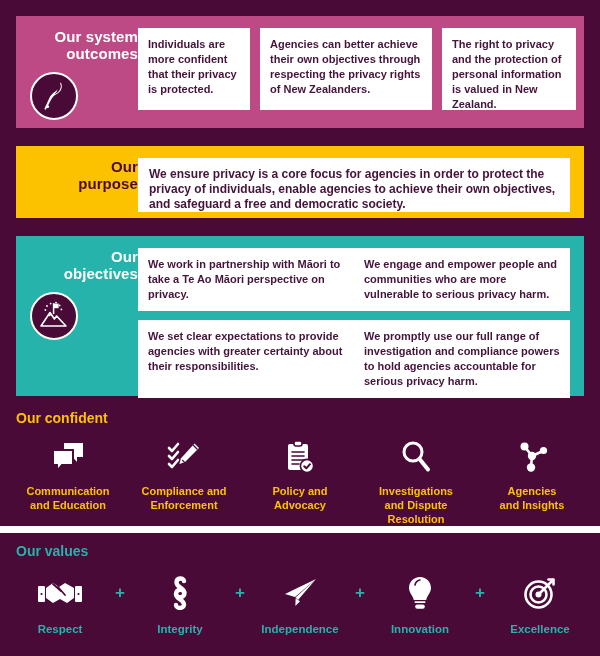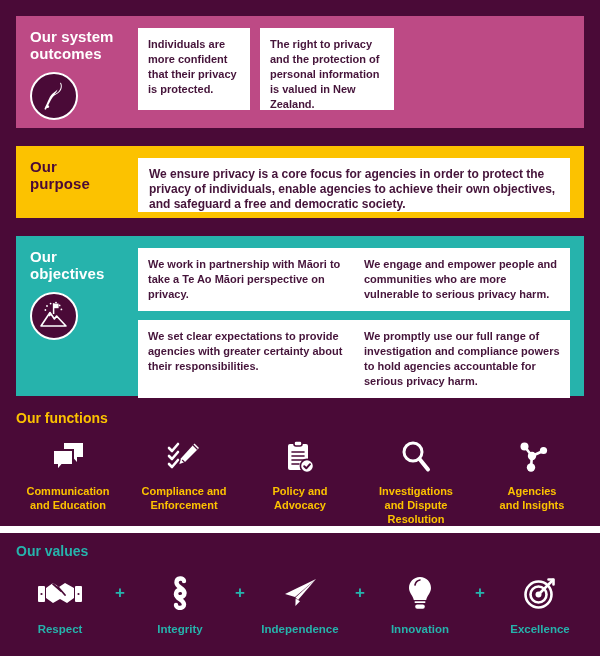--- a/index.html
+++ b/index.html
@@ -14,21 +14,21 @@
   
   .outcomes{
     background:#bd4a85;
     margin:16px 16px 0 16px;
     padding:12px 14px 14px 14px;
     display:flex;
     align-items:flex-start;
     box-sizing:border-box;
     height:112px;
   }
-  .lbl-col{width:108px;flex:0 0 108px;position:relative;}
+  .lbl-col{width:108px;flex:0 0 108px;position:relative;text-align:right;}
   .lbl{
     color:#ffffff;font-weight:bold;font-size:15px;line-height:17px;
     letter-spacing:.1px;
   }
   .lbl.dark{color:#4a0a37;}
   .circle-icon{
     width:48px;height:48px;border-radius:50%;
     background:#4a0a37;border:2.5px solid #ffffff;
     margin-top:10px;
     display:flex;align-items:center;justify-content:center;
@@ -127,20 +127,21 @@
       </div>
       <div class="circle-icon">
         <svg width="30" height="32" viewBox="0 0 30 32" aria-hidden="true">
           <path d="M21 3 C22.5 5.5 22 8.5 20 11 C18.5 12.8 17 13.6 15.6 14.2 C17 13 18.2 11.2 18.4 9.6 C17 11.4 15 12.4 13.4 13.8 C11.4 15.6 10.4 18 9.2 20.6 C8.2 22.8 7 25.4 5.6 28.6 C5.2 29.6 6.6 30.2 7.1 29.3 C8.6 26.4 9.9 23.9 11 21.8 C12.3 19.3 13.3 17.3 15 15.8 C16.4 14.6 18.2 13.9 19.8 12.6 C22.4 10.5 23.6 6.8 22.3 3.4 C22.1 2.7 21.3 2.5 21 3 Z" fill="#ffffff"></path>
           <circle cx="8.5" cy="26.5" r="1.6" fill="#ffffff"></circle>
         </svg>
       </div>
     </div>
     <div class="cards">
       <div class="card w-a">Individuals are more confident that their privacy is protected.</div>
+      <div class="card w-b">Agencies can better achieve their own objectives through respecting the privacy rights of New Zealanders.</div>
       <div class="card w-c">The right to privacy and the protection of personal information is valued in New Zealand.</div>
     </div>
   </section>
 
   <section class="purpose">
     <div class="lbl-col">
       <div class="lbl dark">
         <span>Our</span><br>
         <span>purpose</span>
       </div>
@@ -173,21 +174,21 @@
     </div>
     <div class="obj-grid">
       <div class="card">We work in partnership with Māori to take a Te Ao Māori perspective on privacy.</div>
       <div class="card">We engage and empower people and communities who are more vulnerable to serious privacy harm.</div>
       <div class="card">We set clear expectations to provide agencies with greater certainty about their responsibilities.</div>
       <div class="card">We promptly use our full range of investigation and compliance powers to hold agencies accountable for serious privacy harm.</div>
     </div>
   </section>
 
   <section class="functions">
-    <div class="sec-head">Our functions</div>
+    <div class="sec-head">Our confident</div>
     <div class="fn-row">
 
       <div class="fn">
         <div class="glyph">
           <svg width="34" height="30" viewBox="0 0 34 30" aria-hidden="true">
             <path d="M13 1 H32 V15 H26 L26 20 L21.5 15 H13 Z" fill="#ffffff"></path>
             <path d="M2 8 H22 V23 H11 L6 29 L6 23 H2 Z" fill="#ffffff" stroke="#4a0a37" stroke-width="2"></path>
           </svg>
         </div>
         <div class="cap">

